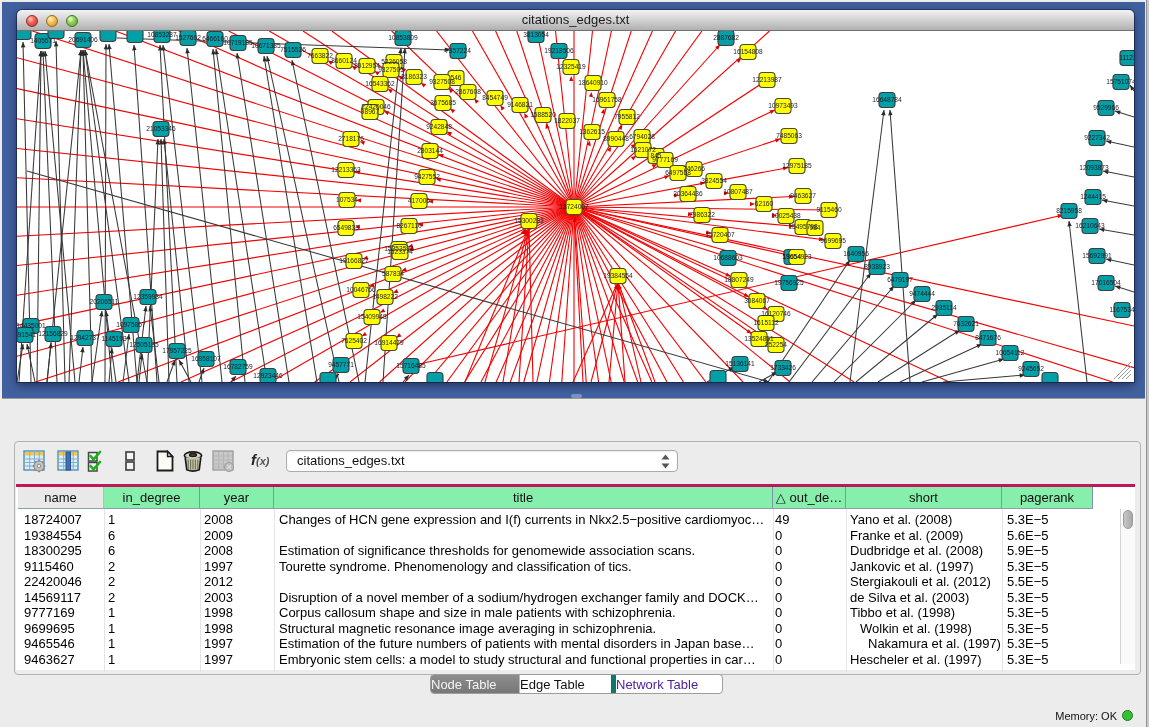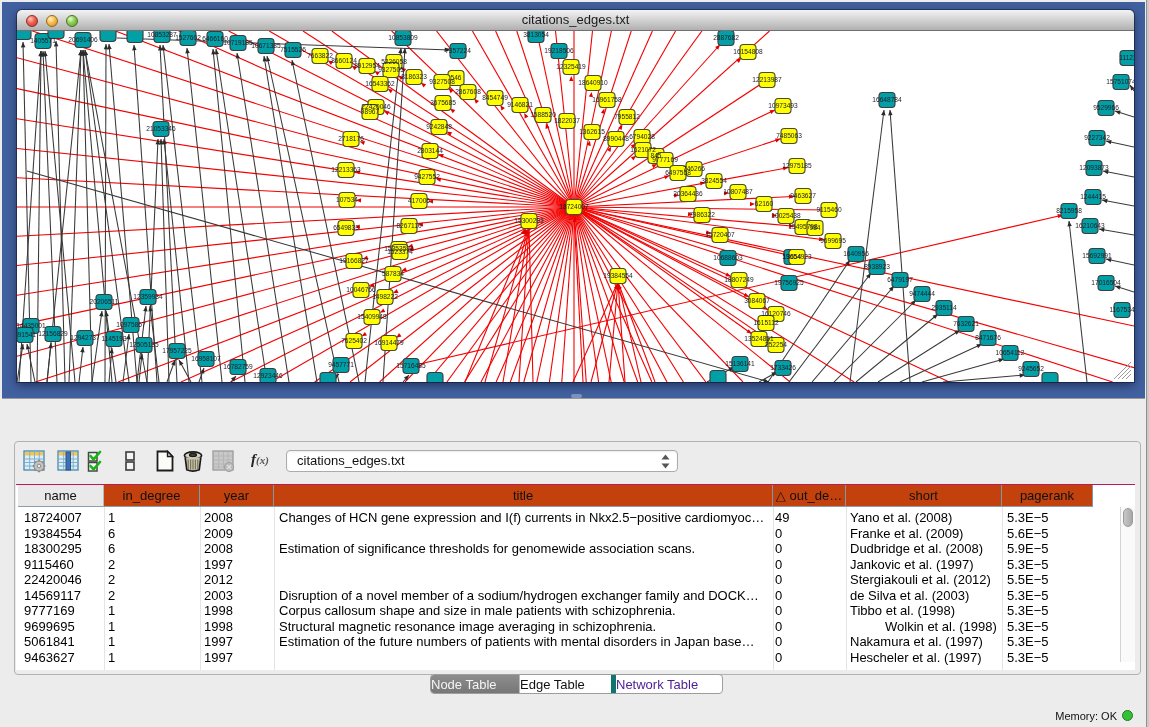--- a/index.html
+++ b/index.html
@@ -24,23 +24,23 @@
  border-bottom:1px solid #cccccc;font-size:13px;color:#2a2a2a}
 #tphead span{position:absolute;left:11px;top:6px}
 #innerp{position:absolute;left:14px;top:41px;width:1127px;height:234px;
  background:#ececec;border:1px solid #b2b2b2;border-radius:4px}
 #toolbar{position:absolute;left:0;top:0;width:100%;height:41px}
 .ticon{position:absolute;top:7px}
 #dropdown{position:absolute;left:271px;top:8px;width:392px;height:22px;background:#fff;
  border:1px solid #ababab;border-radius:4px;font-size:13px;color:#111;
  line-height:20px;padding-left:10px;box-shadow:inset 0 1px 2px rgba(0,0,0,0.08)}
 #tablewrap{position:absolute;left:1px;top:42px;width:1119px;height:186px;background:#fff;
- border-top:1px solid #be185d}
+ border-top:3px solid #be185d}
 #thead{position:absolute;left:0;top:0;height:22px;font-size:13px;color:#111}
-.th{position:absolute;top:0;height:22px;background:#c2410c;border-right:1px solid #7d98a8;
+.th{position:absolute;top:0;height:22px;background:#86efac;border-right:1px solid #7d98a8;
  border-bottom:1px solid #8aa0ae;text-align:center;line-height:22px}
 #tbody{position:absolute;left:0;top:25px;width:1075px;height:161px;font-size:13px;color:#000}
 .tr{position:absolute;left:0;width:100%;height:15.5px;line-height:15.5px;white-space:nowrap}
 .td{position:absolute;top:0;height:15.5px;overflow:hidden}
 .gl{position:absolute;top:22px;width:1px;height:163px;background:#e4e4e4}
 #vscroll{position:absolute;left:1104px;top:22px;width:15px;height:155px;background:#fafafa;border-left:1px solid #d4d4d4}
 #vthumb{position:absolute;left:2px;top:1px;width:10px;height:19px;border-radius:5px;
  background:linear-gradient(90deg,#c8c8c8,#a8a8a8);border:1px solid #9a9a9a}
 #tabs{position:absolute;left:430px;top:274px;height:20px;border:1px solid #9d9d9d;
  border-radius:4px;font-size:13px;background:#fff;overflow:hidden}
@@ -720,21 +720,21 @@
             <line x1="6.7" y1="3" x2="6.7" y2="21" stroke="#b5b5b5" stroke-width="1"></line>
             <line x1="11.5" y1="3" x2="11.5" y2="21" stroke="#b5b5b5" stroke-width="1"></line>
             <line x1="16.2" y1="3" x2="16.2" y2="21" stroke="#b5b5b5" stroke-width="1"></line>
             <line x1="2" y1="7" x2="20" y2="7" stroke="#b5b5b5" stroke-width="1"></line>
             <line x1="2" y1="11" x2="20" y2="11" stroke="#b5b5b5" stroke-width="1"></line>
             <line x1="2" y1="15" x2="20" y2="15" stroke="#b5b5b5" stroke-width="1"></line>
             <line x1="2" y1="18" x2="20" y2="18" stroke="#b5b5b5" stroke-width="1"></line>
             <circle cx="17" cy="18" r="4.6" fill="#b9b9b9" stroke="#a0a0a0"></circle>
             <path d="M15 16 l4 4 M19 16 l-4 4" stroke="#dedede" stroke-width="1.4"></path>
           </svg>
-          <div class="ticon" style="left:236px;top:9px;font-size:15px;font-style:italic;font-weight:bold;color:#222;font-family:Liberation Serif, serif">f<span style="font-size:11px;color:#555">(x)</span></div>
+          <div class="ticon" style="left:236px;top:9px;font-size:15px;font-style:italic;font-weight:bold;color:#222;font-family:Liberation Sans, sans-serif">f<span style="font-size:11px;color:#555">(x)</span></div>
     <div id="dropdown">citations_edges.txt <svg style="position:absolute;right:7px;top:3px" width="9" height="15" viewBox="0 0 9 15">
               <polygon points="4.5,0.5 8.5,5.5 0.5,5.5" fill="#555"></polygon>
               <polygon points="4.5,14.5 8.5,9.5 0.5,9.5" fill="#555"></polygon>
             </svg></div>
    </div>
    <div id="tablewrap">
     <div id="thead">
             <div class="th" style="left:2px;width:86px;background:#e9e9e9;border-right:1px solid #b9b9b9">name</div>
             <div class="th" style="left:88px;width:96px">in_degree</div>
             <div class="th" style="left:184px;width:74px">year</div>
@@ -773,20 +773,21 @@
               <div class="td" style="left:188px;width:68px">2008</div>
               <div class="td" style="left:263px;width:492px">Estimation of significance thresholds for genomewide association scans.</div>
               <div class="td" style="left:759px;width:68px">0</div>
               <div class="td" style="left:834px;width:150px">Dudbridge et al. (2008)</div>
               <div class="td" style="left:991px;width:80px">5.9E−5</div>
             </div>
             <div class="tr" style="top:46.5px">
               <div class="td" style="left:8px;width:78px">9115460</div>
               <div class="td" style="left:92px;width:90px">2</div>
               <div class="td" style="left:188px;width:68px">1997</div>
+              <div class="td" style="left:263px;width:492px">Tourette syndrome. Phenomenology and classification of tics.</div>
               <div class="td" style="left:759px;width:68px">0</div>
               <div class="td" style="left:834px;width:150px">Jankovic et al. (1997)</div>
               <div class="td" style="left:991px;width:80px">5.3E−5</div>
             </div>
             <div class="tr" style="top:62.0px">
               <div class="td" style="left:8px;width:78px">22420046</div>
               <div class="td" style="left:92px;width:90px">2</div>
               <div class="td" style="left:188px;width:68px">2012</div>
               <div class="td" style="left:759px;width:68px">0</div>
               <div class="td" style="left:834px;width:150px">Stergiakouli et al. (2012)</div>
@@ -809,36 +810,37 @@
               <div class="td" style="left:759px;width:68px">0</div>
               <div class="td" style="left:834px;width:150px">Tibbo et al. (1998)</div>
               <div class="td" style="left:991px;width:80px">5.3E−5</div>
             </div>
             <div class="tr" style="top:108.5px">
               <div class="td" style="left:8px;width:78px">9699695</div>
               <div class="td" style="left:92px;width:90px">1</div>
               <div class="td" style="left:188px;width:68px">1998</div>
               <div class="td" style="left:263px;width:492px">Structural magnetic resonance image averaging in schizophrenia.</div>
               <div class="td" style="left:759px;width:68px">0</div>
-              <div class="td" style="left:869px;width:150px">Wolkin et al. (1998)</div>
+              <div class="td" style="left:844px;width:150px">Wolkin et al. (1998)</div>
               <div class="td" style="left:991px;width:80px">5.3E−5</div>
             </div>
             <div class="tr" style="top:124.0px">
-              <div class="td" style="left:8px;width:78px">5061841</div>
+              <div class="td" style="left:8px;width:78px">9465546</div>
               <div class="td" style="left:92px;width:90px">1</div>
               <div class="td" style="left:188px;width:68px">1997</div>
               <div class="td" style="left:263px;width:492px">Estimation of the future numbers of patients with mental disorders in Japan base…</div>
               <div class="td" style="left:759px;width:68px">0</div>
-              <div class="td" style="left:834px;width:150px">Nakamura et al. (1997)</div>
+              <div class="td" style="left:852px;width:150px">Nakamura et al. (1997)</div>
               <div class="td" style="left:991px;width:80px">5.3E−5</div>
             </div>
             <div class="tr" style="top:139.5px">
               <div class="td" style="left:8px;width:78px">9463627</div>
               <div class="td" style="left:92px;width:90px">1</div>
               <div class="td" style="left:188px;width:68px">1997</div>
+              <div class="td" style="left:263px;width:492px">Embryonic stem cells: a model to study structural and functional properties in car…</div>
               <div class="td" style="left:759px;width:68px">0</div>
               <div class="td" style="left:834px;width:150px">Hescheler et al. (1997)</div>
               <div class="td" style="left:991px;width:80px">5.3E−5</div>
             </div>
           </div>
     <div id="vscroll">
             <div id="vthumb"></div>
           </div>
    </div>
   </div>

